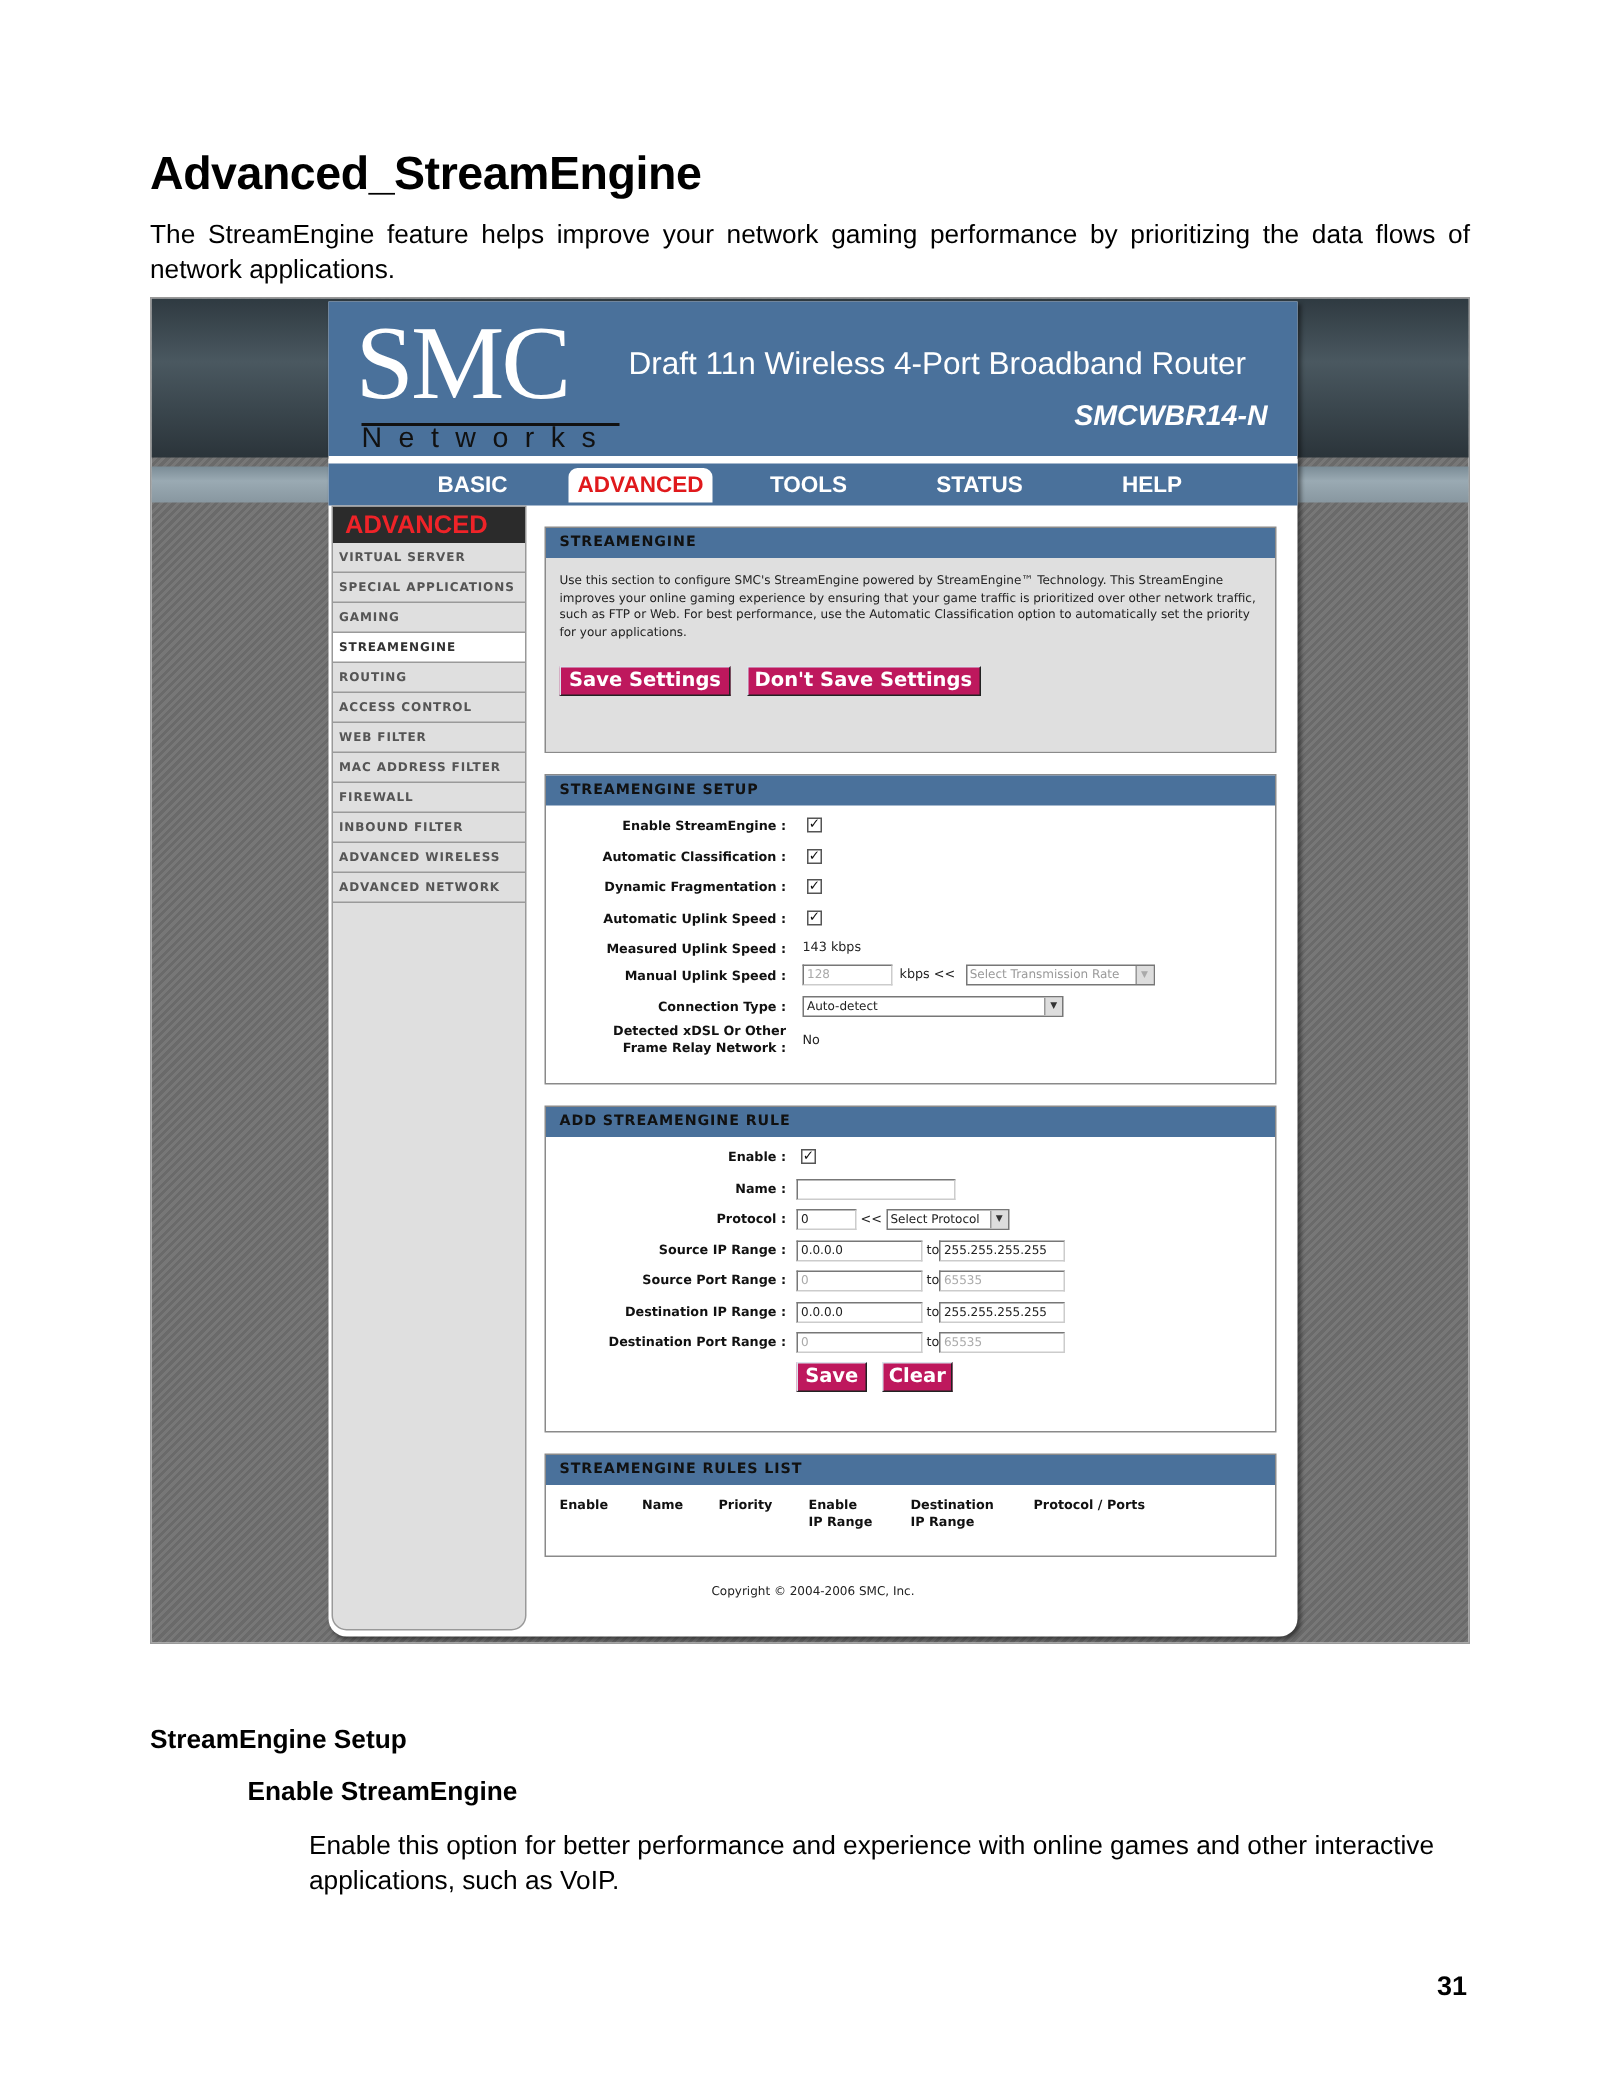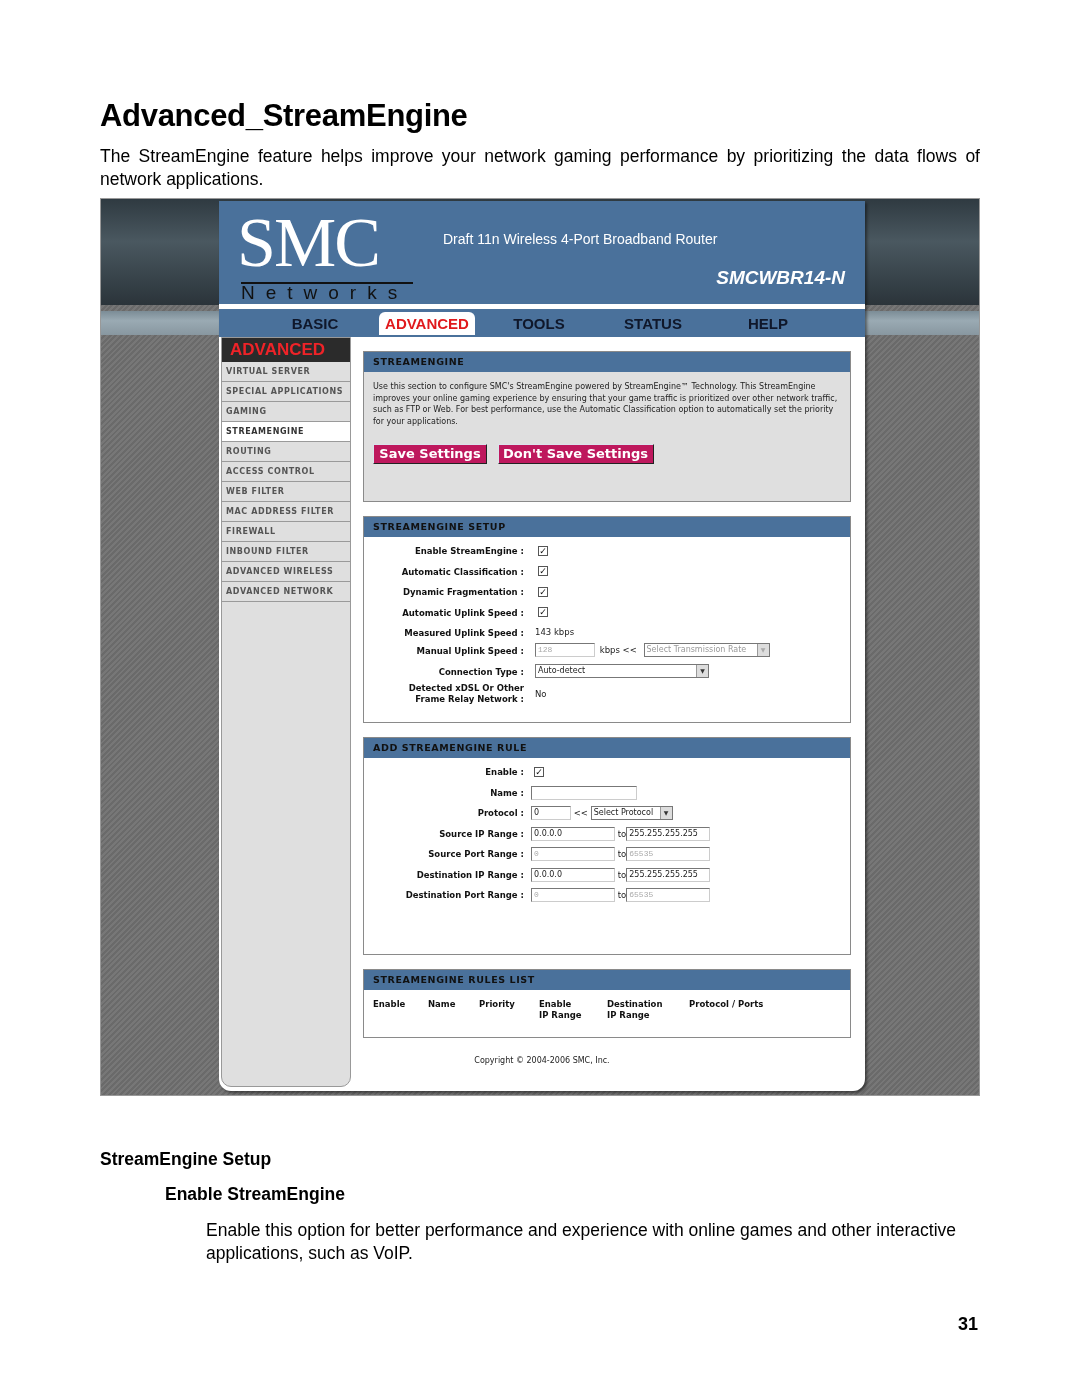--- a/index.html
+++ b/index.html
@@ -43,33 +43,33 @@
   .logo-smc {
     position: absolute; left: 18px; top: 2px; font-family: "Liberation Serif", serif;
     font-size: 70px; color: #fff; letter-spacing: -2px; line-height: 80px;
   }
   .logo-line { position: absolute; left: 22px; top: 81px; width: 172px; height: 2px; background: #111; }
   .logo-networks {
     position: absolute; left: 22px; top: 82px; font-size: 19px; color: #111;
     letter-spacing: 11px; line-height: 20px;
   }
   .product-name {
-    position: absolute; left: 224px; top: 30px; font-size: 14px; color: #fff;
+    position: absolute; left: 200px; top: 30px; font-size: 21px; color: #fff;
   }
   .model-name {
     position: absolute; right: 20px; top: 66px; font-size: 19px; font-weight: bold;
     font-style: italic; color: #fff;
   }
   .header-rule { position: absolute; left: 0; top: 105px; width: 646px; height: 3px; background: #fff; }
   .nav {
     position: absolute; left: 0; top: 108px; width: 646px; height: 28px; background: #4a719b;
   }
   .nav-tab {
     position: absolute; top: 3px; height: 23px; font-size: 15px; font-weight: bold;
-    color: #0f172a; line-height: 23px; text-align: center; cursor: pointer;
+    color: #ffffff; line-height: 23px; text-align: center; cursor: pointer;
   }
   .nav-tab.active { background: #fff; color: #e0191c; border-radius: 6px 6px 0 0; }
   
   .sidebar {
     position: absolute; left: 2px; top: 136px; width: 130px; height: 750px;
     background: #dfdfdf; border: 1px solid #999; border-radius: 0 0 10px 10px;
   }
   .sidebar-head {
     height: 24px; background: #2b2b2b; color: #ef2328; font-weight: bold; font-size: 17px;
     line-height: 24px; padding-left: 8px;
@@ -105,21 +105,21 @@
   .val { position: absolute; left: 174px; top: 3px; white-space: nowrap; font-size: 8.5px; }
   .cb {
     display: inline-block; width: 10px; height: 10px; border: 1px solid #555; background: #fff;
     font-size: 9px; line-height: 8px; text-align: center; color: #111; vertical-align: middle; cursor: pointer;
   }
   .inp {
     display: inline-block; height: 14px; border: 1px solid #777; border-right-color: #ccc;
     border-bottom-color: #ccc; background: #fff; font-size: 8px; line-height: 12px;
     padding-left: 2px; color: #222; vertical-align: middle; cursor: text; overflow: hidden;
   }
-  .inp.dis { color: #aaa; font-family: Liberation Mono, monospace; }
+  .inp.dis { color: #aaa; }
   .sel {
     display: inline-block; height: 14px; border: 1px solid #777; background: #fff;
     font-size: 8px; line-height: 12px; padding-left: 2px; vertical-align: middle;
     position: relative; cursor: pointer; color: #222; overflow: hidden;
   }
   .sel.dis { color: #999; }
   .sel .arrow {
     position: absolute; right: 0; top: 0; width: 12px; height: 12px; background: #ddd;
     border-left: 1px solid #999; font-size: 6px; text-align: center; line-height: 12px; color: #333;
   }
@@ -259,20 +259,23 @@
               <span class="val" style="left:167px;top:2px;"><span class="inp dis" style="width:84px;">0</span> <span class="small-txt">to</span><span class="inp dis" style="width:84px;">65535</span></span>
             </div>
           <div class="row">
               <span class="lbl">Destination IP Range :</span>
               <span class="val" style="left:167px;top:2px;"><span class="inp" style="width:84px;">0.0.0.0</span> <span class="small-txt">to</span><span class="inp" style="width:84px;">255.255.255.255</span></span>
             </div>
           <div class="row">
               <span class="lbl">Destination Port Range :</span>
               <span class="val" style="left:167px;top:2px;"><span class="inp dis" style="width:84px;">0</span> <span class="small-txt">to</span><span class="inp dis" style="width:84px;">65535</span></span>
             </div>
+          <div class="row">
+              <span class="val" style="left:167px;top:1px;"><span class="btn" style="width:47px;">Save</span><span class="btn" style="width:47px;margin-left:10px;">Clear</span></span>
+            </div>
         </div>
       </div>
 
       <div class="box">
         <div class="box-head">STREAMENGINE RULES LIST</div>
         <div class="box-body">
           <div class="rules-head">
             <div style="width:55px;"><span>Enable</span></div>
             <div style="width:51px;"><span>Name</span></div>
             <div style="width:60px;"><span>Priority</span></div>

